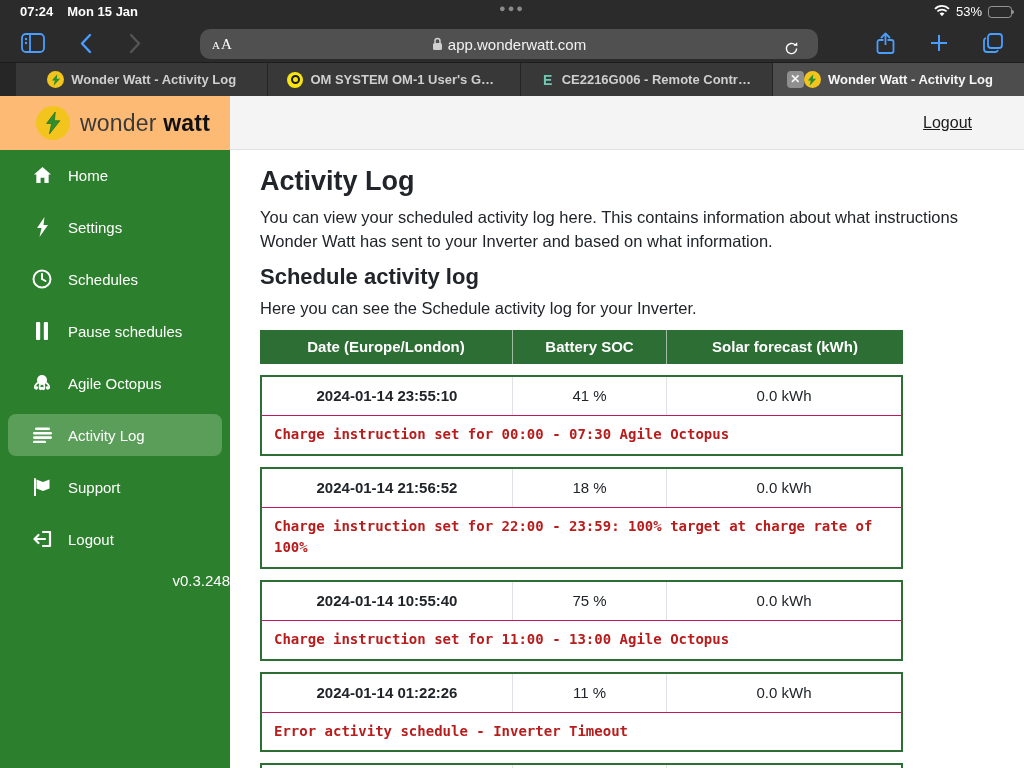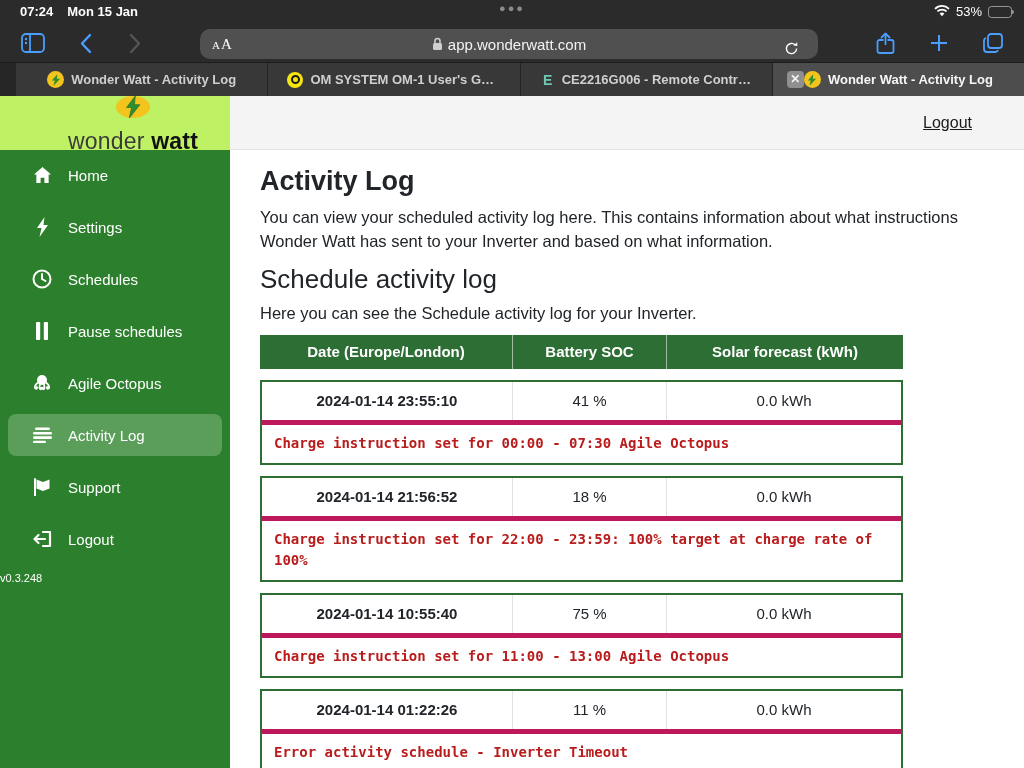--- a/index.html
+++ b/index.html
@@ -47,57 +47,57 @@
   .favicon-om .ring { width:9px; height:9px; border:2.5px solid #1a1a1a; border-radius:50%; }
   .favicon-e { width:14px; height:16px; color:#6fc7b2; font-weight:700; font-size:14px;
     display:flex; align-items:center; justify-content:center; flex:0 0 auto; }
   .tab-close { position:absolute; left:14px; width:17px; height:17px; border-radius:4px;
     background:#8f8f8f; color:#f2f2f2; font-size:12px; line-height:17px; text-align:center;
     cursor:pointer; }
 
   
   .page { height:672px; display:flex; flex-direction:column; background:#fff; }
   .page-header { height:54px; display:flex; flex:0 0 auto; }
-  .logo-area { width:230px; background:#bef264; display:flex; align-items:center;
-    padding-left:36px; gap:10px;flex-direction:column; }
+  .logo-area { width:230px; background:#fdba74; display:flex; align-items:center;
+    padding-left:36px; gap:10px; }
   .logo-circle { width:34px; height:34px; border-radius:50%; background:#f2c41d;
     display:flex; align-items:center; justify-content:center; }
   .wordmark { font-size:23px; color:#3a3a3a; letter-spacing:.2px; }
   .wordmark b { color:#111; }
   .header-bar { flex:1; background:#f4f4f4; border-bottom:1px solid #e2e2e2;
     display:flex; align-items:center; justify-content:flex-end; padding-right:52px; }
   .logout-link { color:#1a1a1a; font-size:16px; text-decoration:underline; cursor:pointer; }
 
   .page-body { flex:1; display:flex; min-height:0; }
 
   
   .sidebar { width:230px; background:#2c7f2c; padding-top:4px; flex:0 0 auto; }
   .side-item { height:42px; margin:10px 8px 0 8px; display:flex; align-items:center;
     gap:16px; padding-left:24px; color:#fff; font-size:15px; border-radius:8px; cursor:pointer; }
   .side-item:first-child { margin-top:0; }
   .side-item.active { background:#5a9e5a; }
   .side-icon { width:20px; height:20px; display:flex; align-items:center; justify-content:center; flex:0 0 auto; }
-  .version { margin-top:12px; text-align:left; color:#fff; font-size:11px; }
+  .version { margin-top:12px; text-align:right; color:#fff; font-size:15px; }
 
   
   .main { flex:1; padding:16px 0 0 30px; overflow:hidden; }
   .h1 { font-size:27px; font-weight:700; color:#212529; margin-bottom:9px; }
   .intro { font-size:16.5px; color:#212529; line-height:1.45; max-width:730px; margin-bottom:10px; }
-  .h2 { font-size:26px; font-weight:400; color:#212529; margin:8px 0 9px 0; }
+  .h2 { font-size:22px; font-weight:700; color:#212529; margin:8px 0 9px 0; }
   .section-intro { font-size:16.5px; color:#212529; margin-bottom:12px; }
 
   .tbl { width:643px; }
   .tbl-head { display:grid; grid-template-columns:253px 154px 236px; background:#2d6e35;
     height:34px; }
   .tbl-head > div { display:flex; align-items:center; justify-content:center; color:#fff;
     font-size:15px; font-weight:700; border-right:1px solid rgba(255,255,255,.55); }
   .tbl-head > div:last-child { border-right:none; }
 
   .card { border:2px solid #2d6e35; margin-top:11px; background:#fff; }
-  .card-top { display:grid; grid-template-columns:251px 154px 234px; border-bottom:5px solid #be185d; }
+  .card-top { display:grid; grid-template-columns:251px 154px 234px; border-bottom:1px solid #be185d; }
   .card-top > div { display:flex; align-items:center; justify-content:center; height:38px;
     border-right:1px solid #dee2e6; font-size:15px; color:#212529; }
   .card-top > div:last-child { border-right:none; }
   .card-date { font-weight:700; font-size:14px; }
   .card-msg { padding:8px 12px; font-family:"DejaVu Sans Mono", monospace; font-weight:700;
     font-size:14px; line-height:1.55; color:#b91c1c; }
 
   svg { display:block; }
 </style>
 </head>

